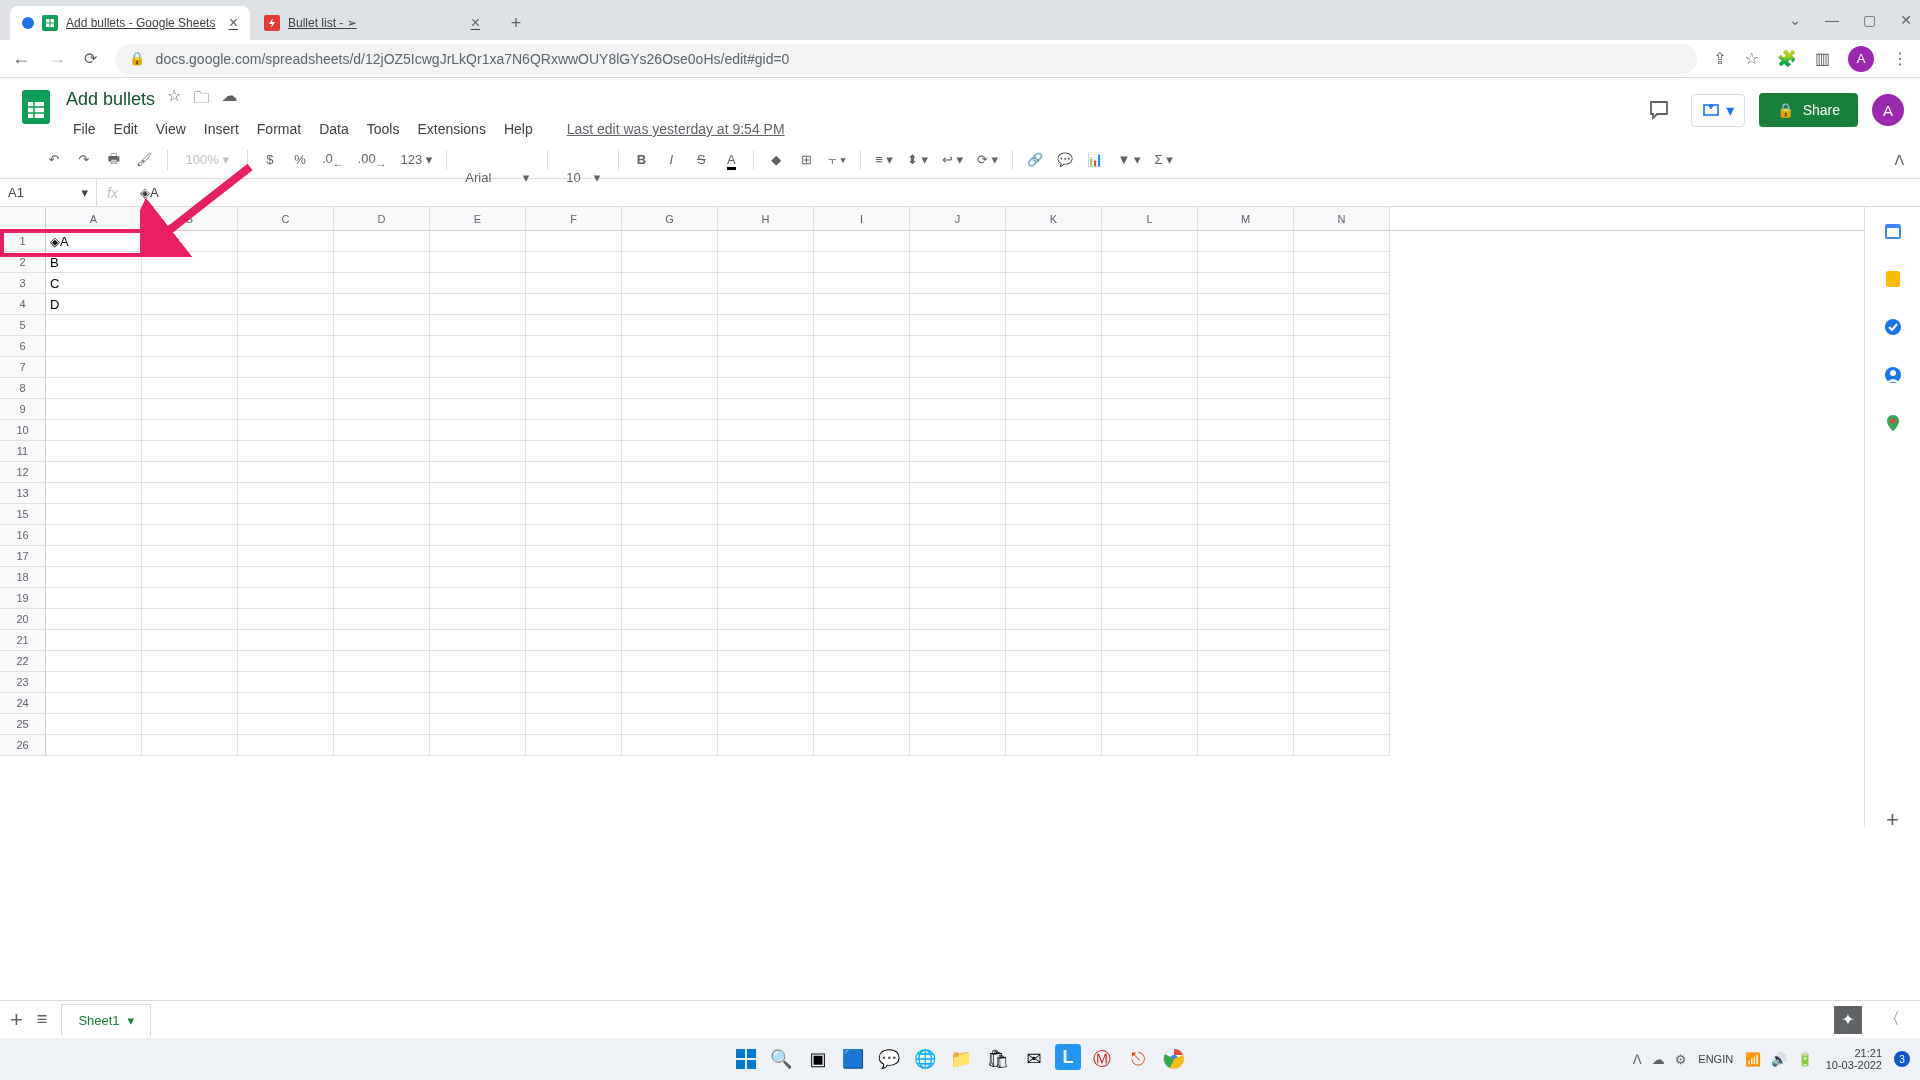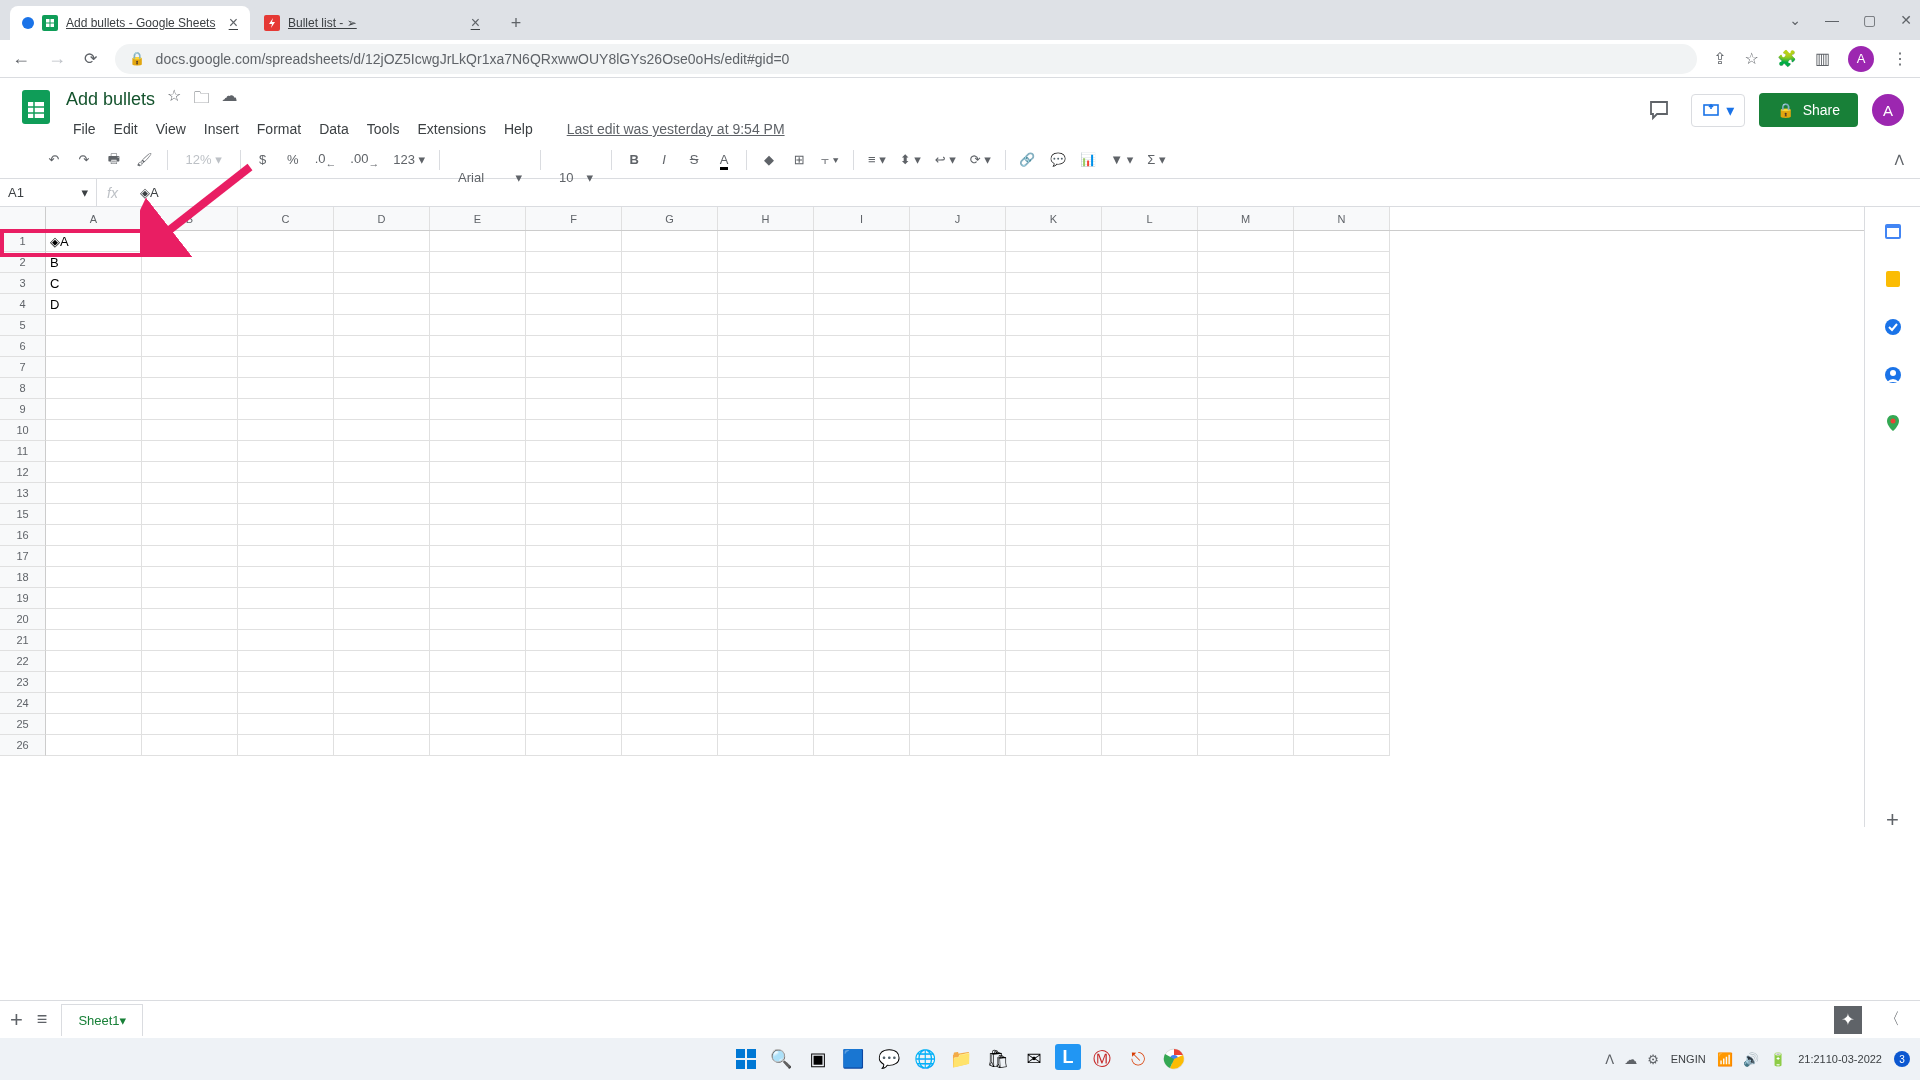--- a/index.html
+++ b/index.html
@@ -69,30 +69,30 @@
 
 .annotation-box { position: absolute; border: 4px solid #e91e63; pointer-events: none; }
 .annotation-arrow { position: absolute; pointer-events: none; }
 
 
 .side-panel { width: 56px; border-left: 1px solid #dadce0; display: flex; flex-direction: column; align-items: center; padding-top: 14px; gap: 28px; height: 620px; }
 .side-icon { width: 20px; height: 20px; }
 
 
 .sheet-tabs { height: 38px; border-top: 1px solid #dadce0; display: flex; align-items: center; padding: 0 10px; gap: 14px; position: absolute; bottom: 42px; left: 0; right: 0; background: #fff; }
-.sheet-tab { padding: 8px 16px; font-size: 13px; color: #188038; border-top: 1px solid #dadce0; border-left: 1px solid #dadce0; border-right: 1px solid #dadce0; display: flex; align-items: center; }
+.sheet-tab { padding: 8px 16px; font-size: 13px; color: #188038; border-top: 1px solid #dadce0; border-left: 1px solid #dadce0; border-right: 1px solid #dadce0; display: flex; align-items: center; gap: 8px; }
 .explore { position: absolute; right: 58px; width: 28px; height: 28px; background: #5f6368; display: flex; align-items: center; justify-content: center; color: #fff; }
 
 
 .taskbar { position: absolute; bottom: 0; left: 0; right: 0; height: 42px; background: #eef2f6; display: flex; align-items: center; justify-content: center; }
 .taskbar-center { display: flex; gap: 6px; }
 .taskbar-icon { width: 30px; height: 30px; display: flex; align-items: center; justify-content: center; font-size: 18px; }
 .taskbar-right { position: absolute; right: 10px; display: flex; align-items: center; gap: 12px; font-size: 11px; color: #3c4043; }
 .lang { display: flex; flex-direction: row; align-items: center; line-height: 1.1; }
-.clock { display: flex; flex-direction: row; align-items: flex-end; line-height: 1.1; }
+.clock { display: flex; flex-direction: column; align-items: flex-end; line-height: 1.1; }
 .tray-icons { display: flex; gap: 10px; align-items: center; font-size: 13px; color: #5f6368; }
 .notif-badge { width: 16px; height: 16px; border-radius: 50%; background: #0b57d0; color: #fff; font-size: 10px; display: flex; align-items: center; justify-content: center; }
 
 svg { display: block; }
 </style>
 </head>
 <body>
 
 <div class="browser-tabs">
   <div class="tab">
@@ -199,21 +199,21 @@
     <div class="avatar-hdr">A</div>
   </div>
 </div>
 
 <div class="toolbar">
   <span class="tb">↶</span>
   <span class="tb">↷</span>
   <span class="tb">🖶</span>
   <span class="tb">🖌</span>
   <span class="sep"></span>
-  <span class="zoom-sel"><span>12%</span> ▾</span>
+  <span class="zoom-sel"><span>100%</span> ▾</span>
   <span class="sep"></span>
   <span class="tb">$</span>
   <span class="tb">%</span>
   <span class="tb"><span>.0</span><sub>←</sub></span>
   <span class="tb"><span>.00</span><sub>→</sub></span>
   <span class="tb"><span>123</span> ▾</span>
   <span class="sep"></span>
   <span class="font-sel">
       <span>Arial</span>
       <span>▾</span>

